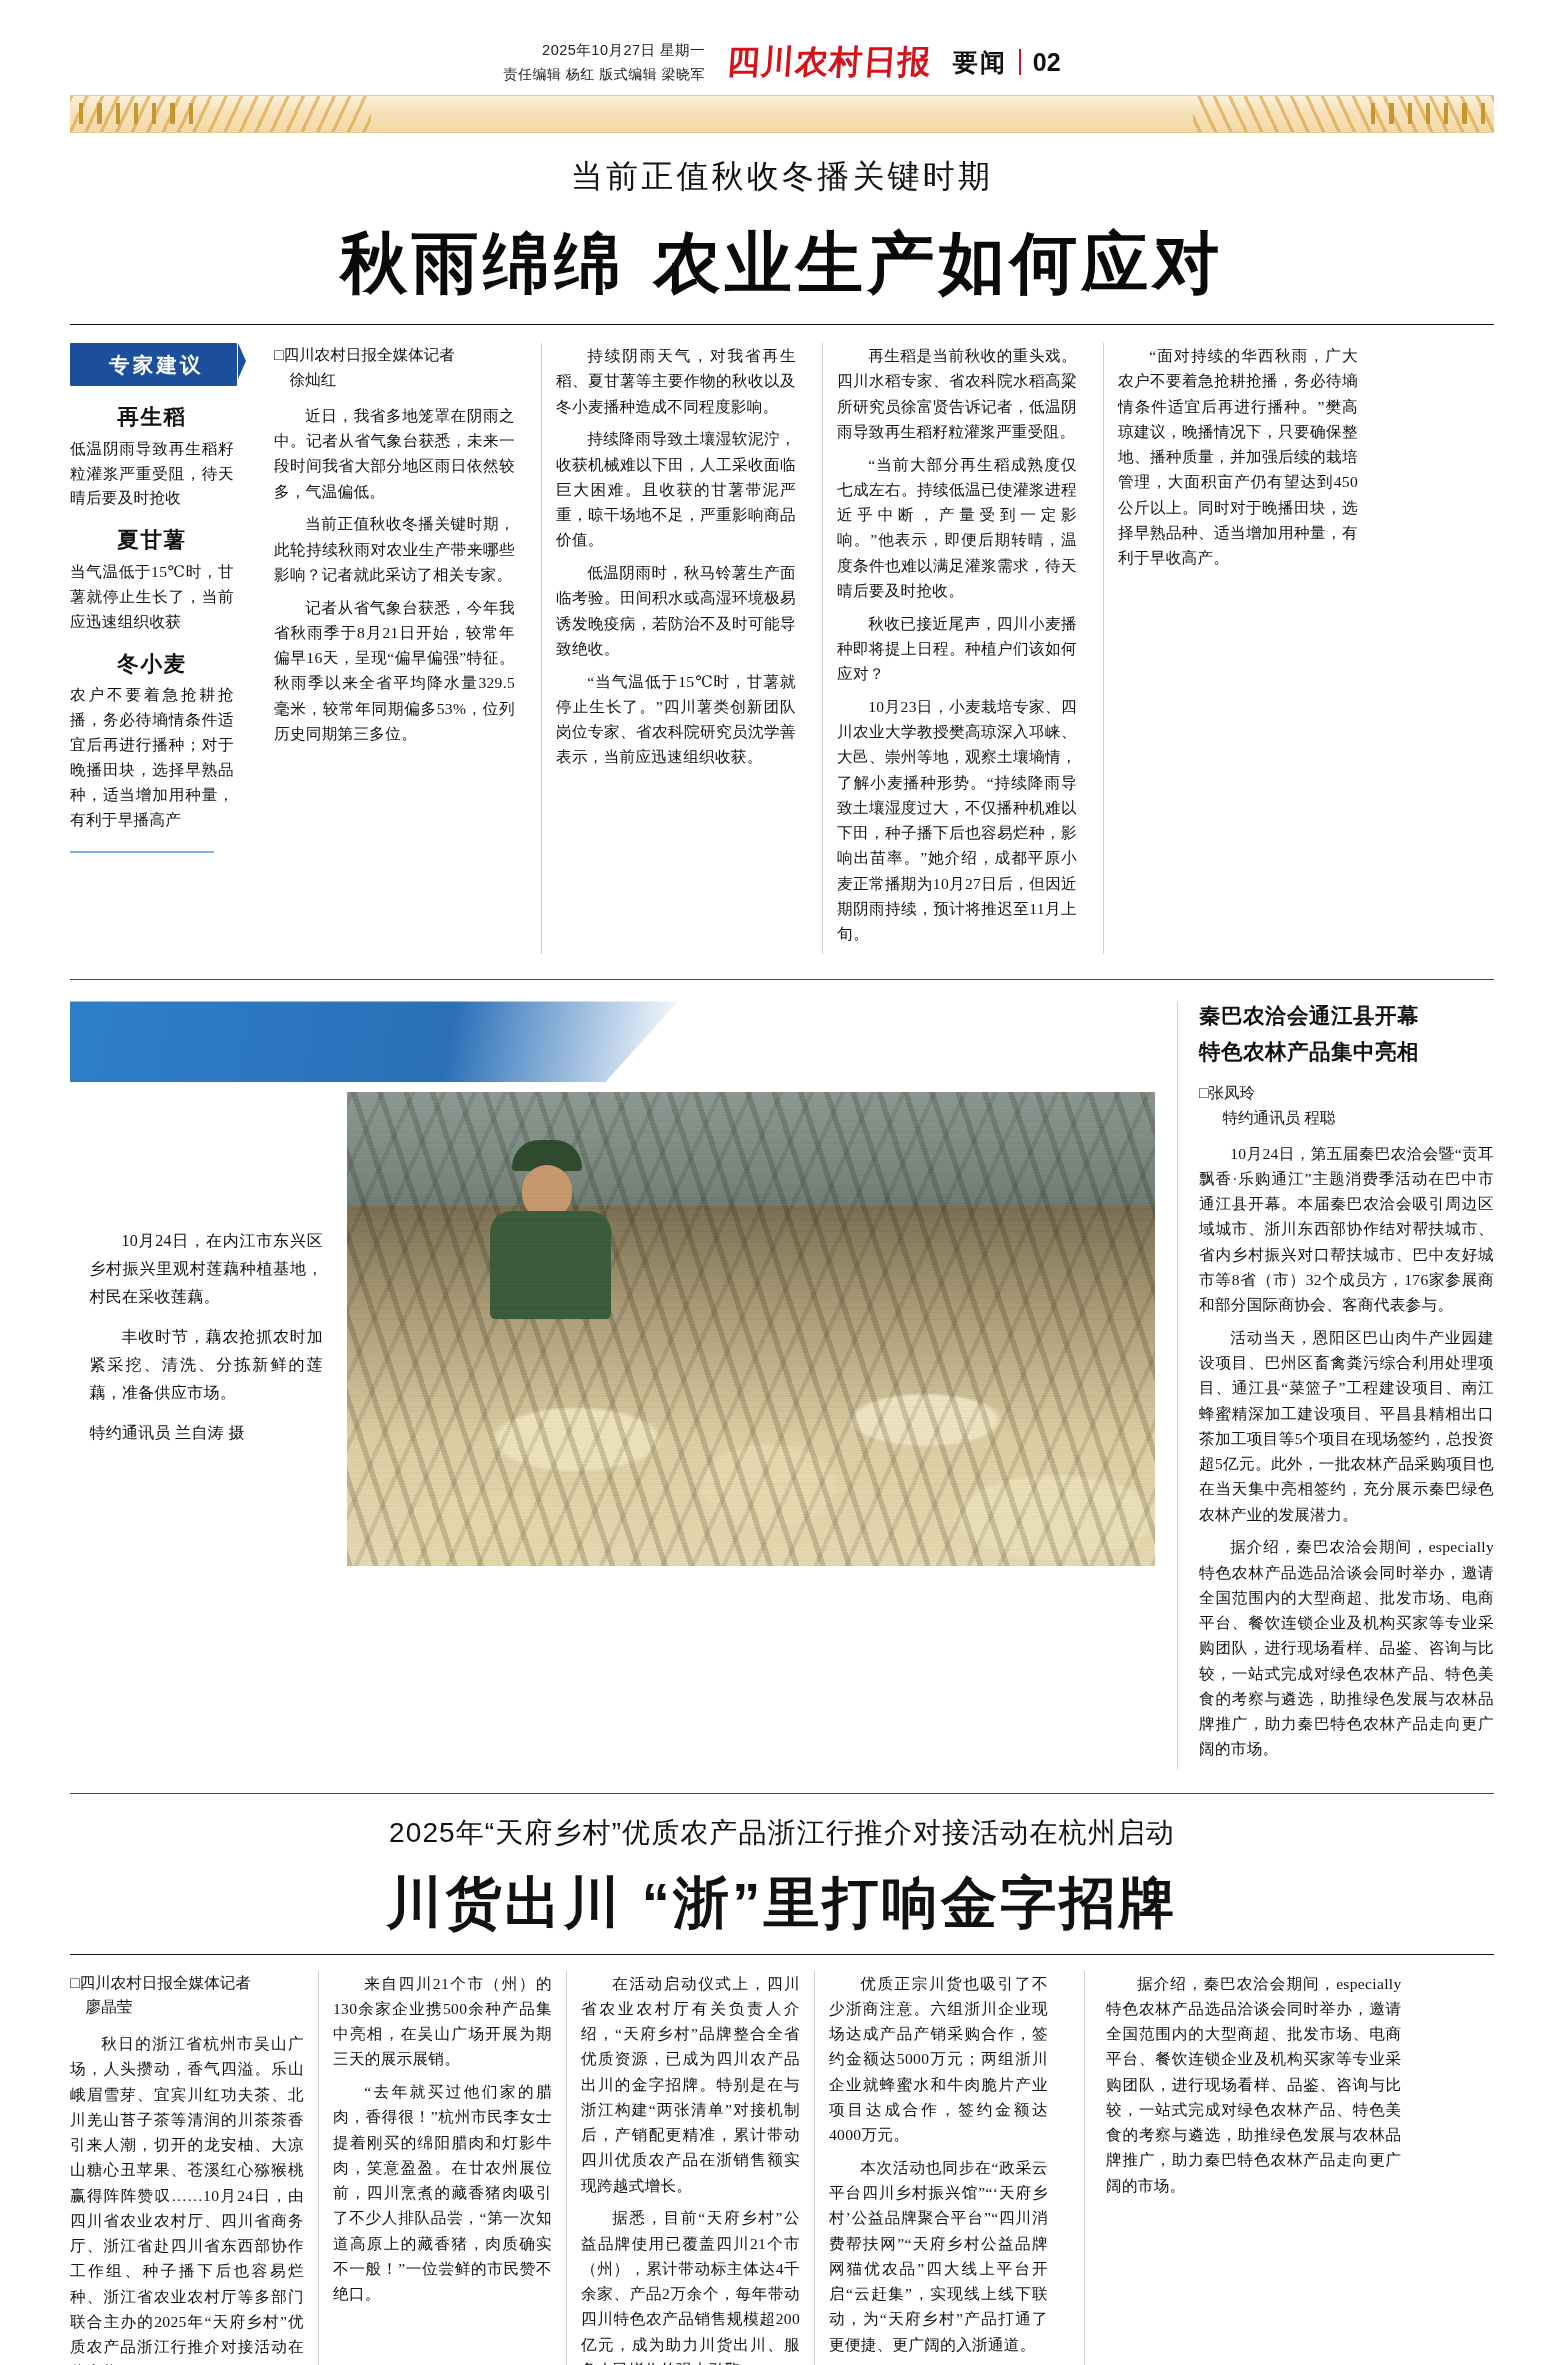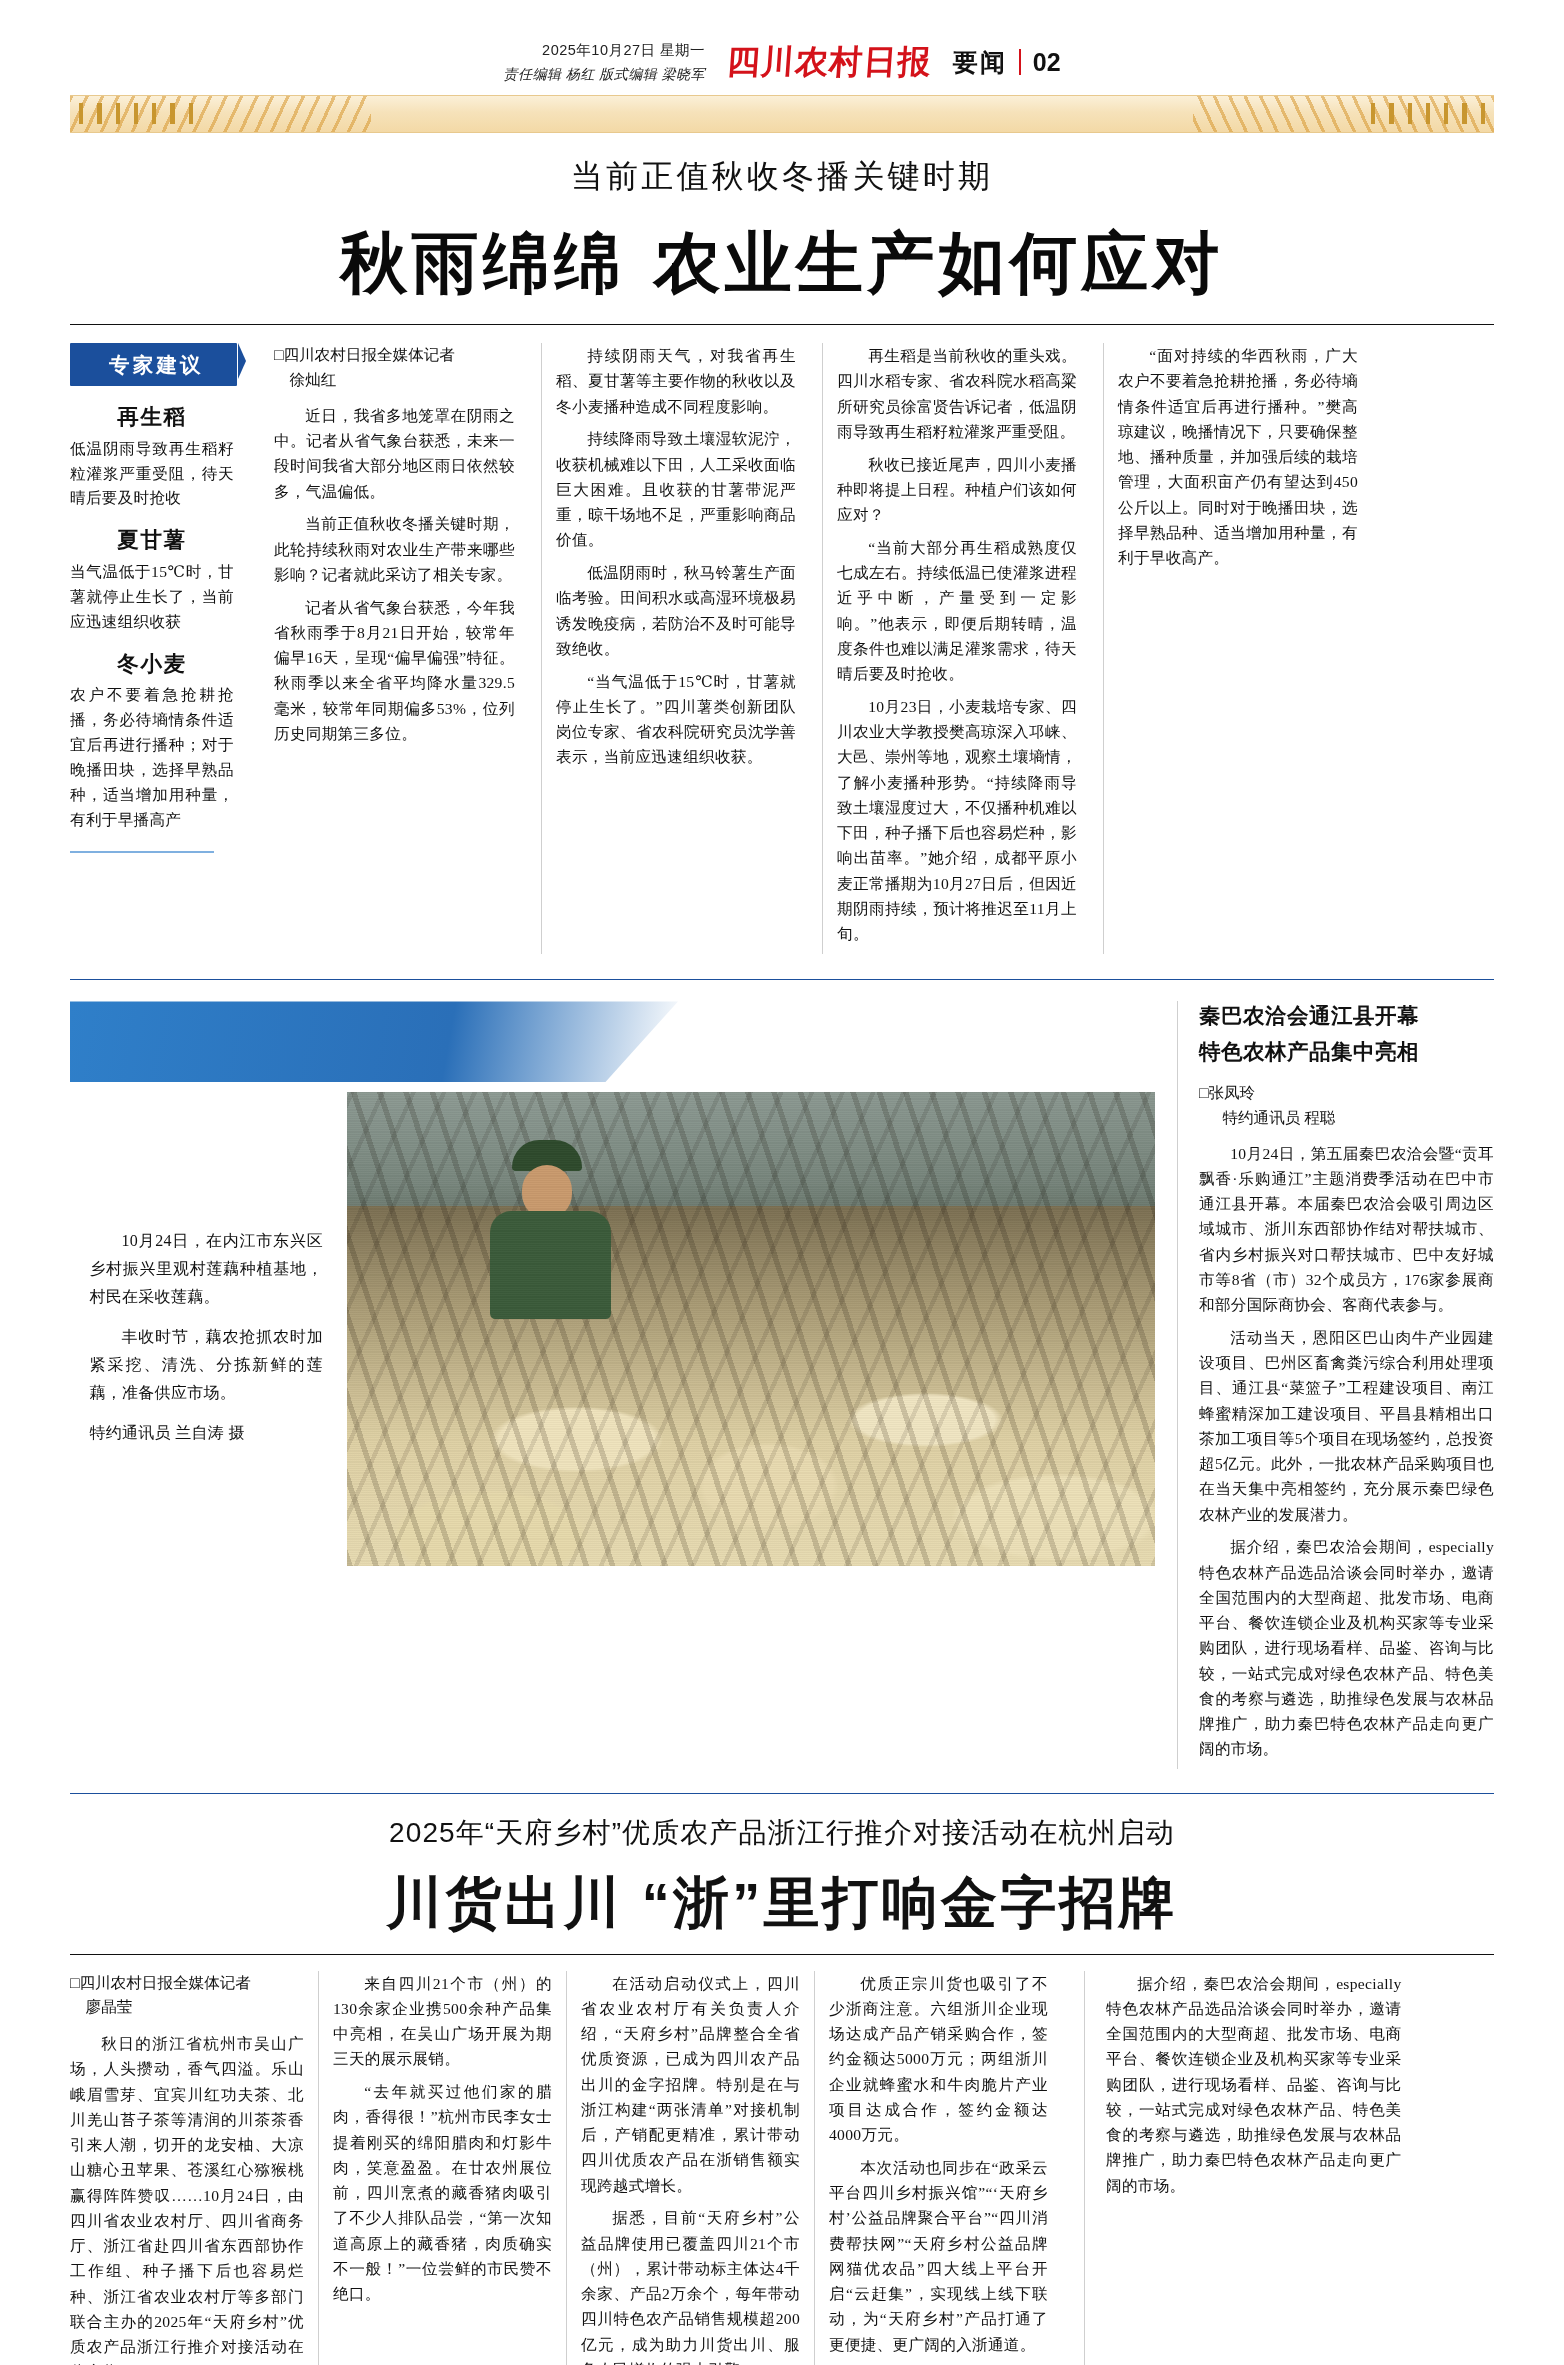--- a/index.html
+++ b/index.html
@@ -32,21 +32,21 @@
     padding-bottom: 5.4px;
   }
   .mast-meta {
     text-align: right;
     font-family: "Liberation Sans", sans-serif;
     font-size: 14.5px;
     line-height: 1.7;
     color: #222;
     letter-spacing: 0.5px;
   }
-  .mast-meta .line2 { font-size: 14px; font-style: italic; }
+  .mast-meta .line2 { font-size: 14px; }
   .mast-logo {
     font-family: "Liberation Serif", serif;
     font-weight: bold;
     font-size: 33px;
     color: #d4121a;
     letter-spacing: 1.1px;
     white-space: nowrap;
     transform: skewX(-4deg);
   }
   .mast-right {
@@ -465,22 +465,22 @@
 
     <div class="col" style="width:269px">
       <p class="indent">持续阴雨天气，对我省再生稻、夏甘薯等主要作物的秋收以及冬小麦播种造成不同程度影响。</p>
       <p class="indent">持续降雨导致土壤湿软泥泞，收获机械难以下田，人工采收面临巨大困难。且收获的甘薯带泥严重，晾干场地不足，严重影响商品价值。</p>
       <p class="indent">低温阴雨时，秋马铃薯生产面临考验。田间积水或高湿环境极易诱发晚疫病，若防治不及时可能导致绝收。</p>
       <p class="indent">“当气温低于15℃时，甘薯就停止生长了。”四川薯类创新团队岗位专家、省农科院研究员沈学善表示，当前应迅速组织收获。</p>
     </div>
 
     <div class="col" style="width:269px">
       <p class="indent">再生稻是当前秋收的重头戏。四川水稻专家、省农科院水稻高粱所研究员徐富贤告诉记者，低温阴雨导致再生稻籽粒灌浆严重受阻。</p>
+      <p class="indent">“当前大部分再生稻成熟度仅七成左右。持续低温已使灌浆进程近乎中断，产量受到一定影响。”他表示，即便后期转晴，温度条件也难以满足灌浆需求，待天晴后要及时抢收。</p>
       <p class="indent">秋收已接近尾声，四川小麦播种即将提上日程。种植户们该如何应对？</p>
-      <p class="indent">“当前大部分再生稻成熟度仅七成左右。持续低温已使灌浆进程近乎中断，产量受到一定影响。”他表示，即便后期转晴，温度条件也难以满足灌浆需求，待天晴后要及时抢收。</p>
       <p class="indent">10月23日，小麦栽培专家、四川农业大学教授樊高琼深入邛崃、大邑、崇州等地，观察土壤墒情，了解小麦播种形势。“持续降雨导致土壤湿度过大，不仅播种机难以下田，种子播下后也容易烂种，影响出苗率。”她介绍，成都平原小麦正常播期为10月27日后，但因近期阴雨持续，预计将推迟至11月上旬。</p>
     </div>
 
     <div class="col" style="width:269px">
       <p class="indent">“面对持续的华西秋雨，广大农户不要着急抢耕抢播，务必待墒情条件适宜后再进行播种。”樊高琼建议，晚播情况下，只要确保整地、播种质量，并加强后续的栽培管理，大面积亩产仍有望达到450公斤以上。同时对于晚播田块，选择早熟品种、适当增加用种量，有利于早收高产。</p>
     </div>
   </div>
 
   <div class="section-divider"></div>
 

